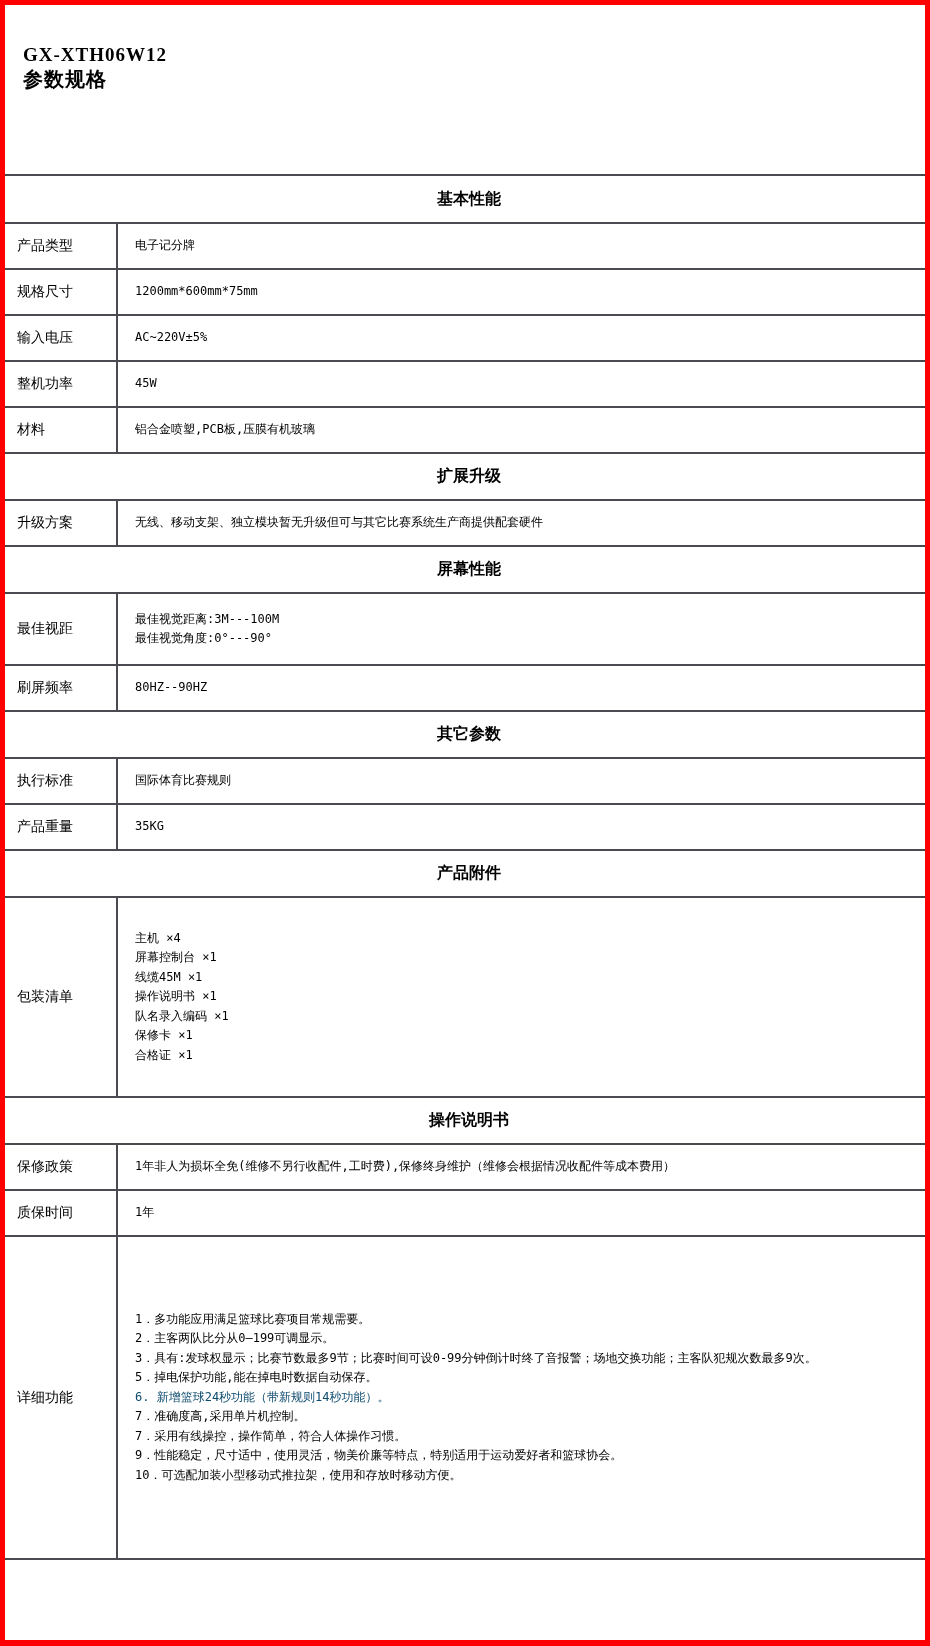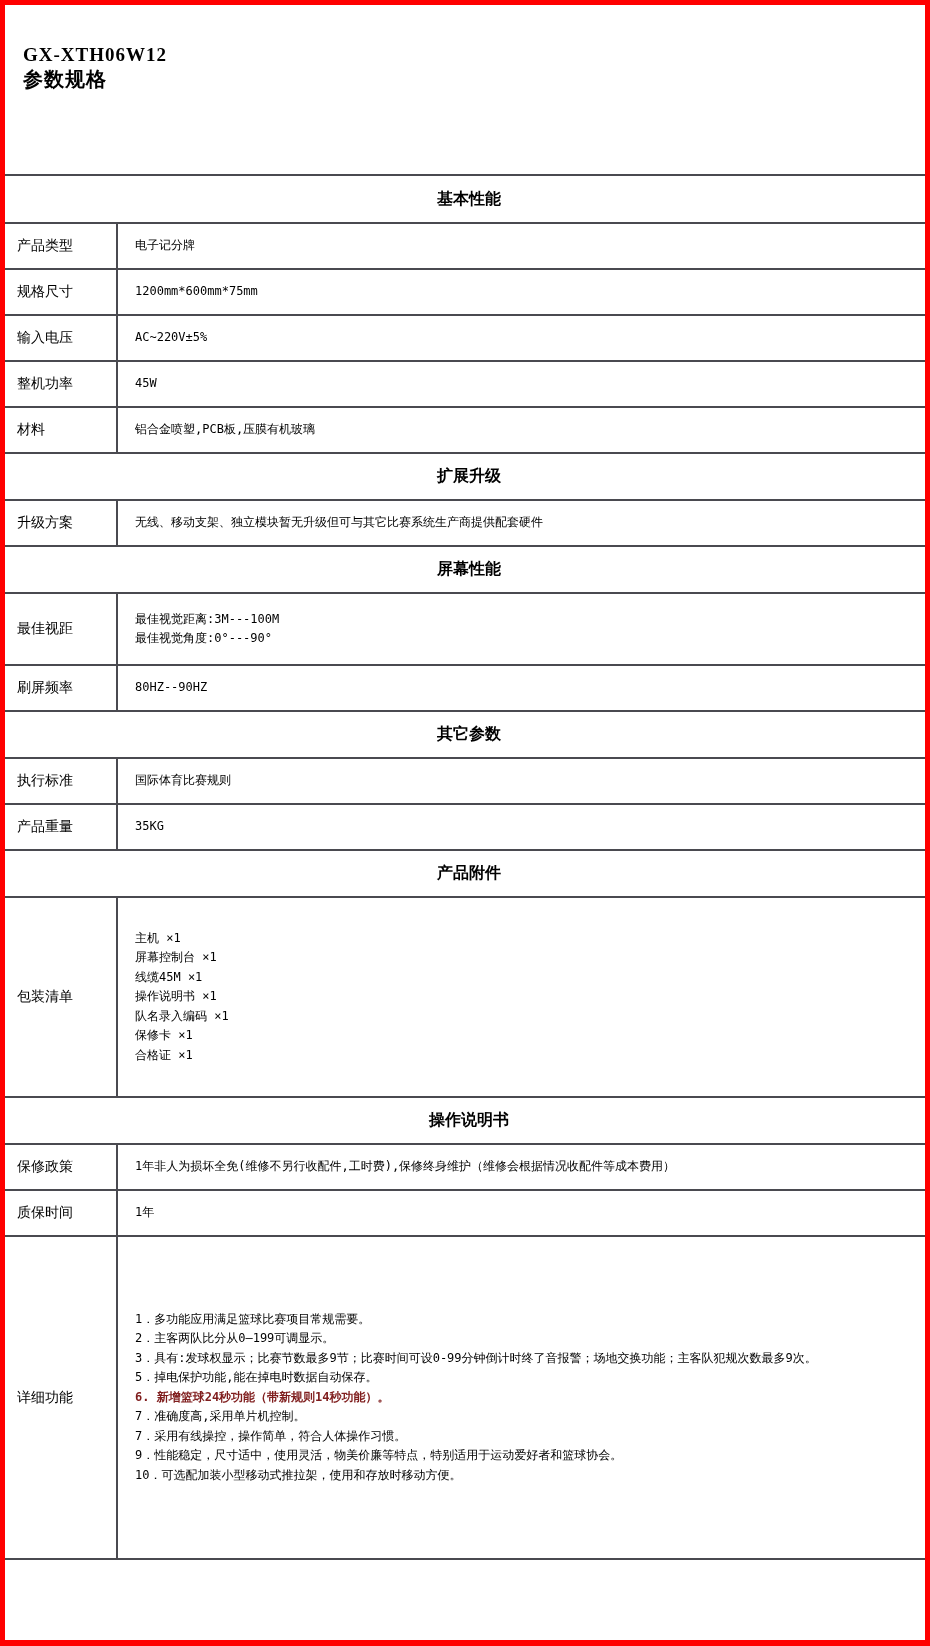--- a/index.html
+++ b/index.html
@@ -34,21 +34,21 @@
     display:flex;align-items:center;
     padding-left:12px;font-size:14px;
   }
   .td-value{
     flex:1;display:flex;flex-direction:column;justify-content:center;
     padding-left:17px;padding-right:26px;
     font-family:"DejaVu Sans Mono","DejaVu Sans",sans-serif;
     font-size:12px;line-height:19.5px;
   }
   .td-value .line{white-space:pre-wrap;}
-  .hl{color:#7f1d1d;font-weight:bold;}
+  .hl{color:#0c4a6e;font-weight:normal;}
   .h48{height:48px}.h47{height:47px}.h46{height:46px}
   .h72{height:72px}.h200{height:200px}.h323{height:323px}.h36{height:36px}
 </style>
 </head>
 <body>
 
 <div class="page">
 
   <div class="titlebar">
     <div class="model">GX-XTH06W12</div>
@@ -144,21 +144,21 @@
         </div>
     </div>
 
     <div class="tr-sec h47">
       <span>产品附件</span>
     </div>
 
     <div class="tr h200">
       <div class="td-label">包装清单</div>
       <div class="td-value">
-        <span class="line">主机 ×1</span>
+        <span class="line">主机 ×4</span>
         <span class="line">屏幕控制台 ×1</span>
         <span class="line">线缆45M ×1</span>
         <span class="line">操作说明书 ×1</span>
         <span class="line">队名录入编码 ×1</span>
         <span class="line">保修卡 ×1</span>
         <span class="line">合格证 ×1</span>
       </div>
     </div>
 
     <div class="tr-sec h47">

